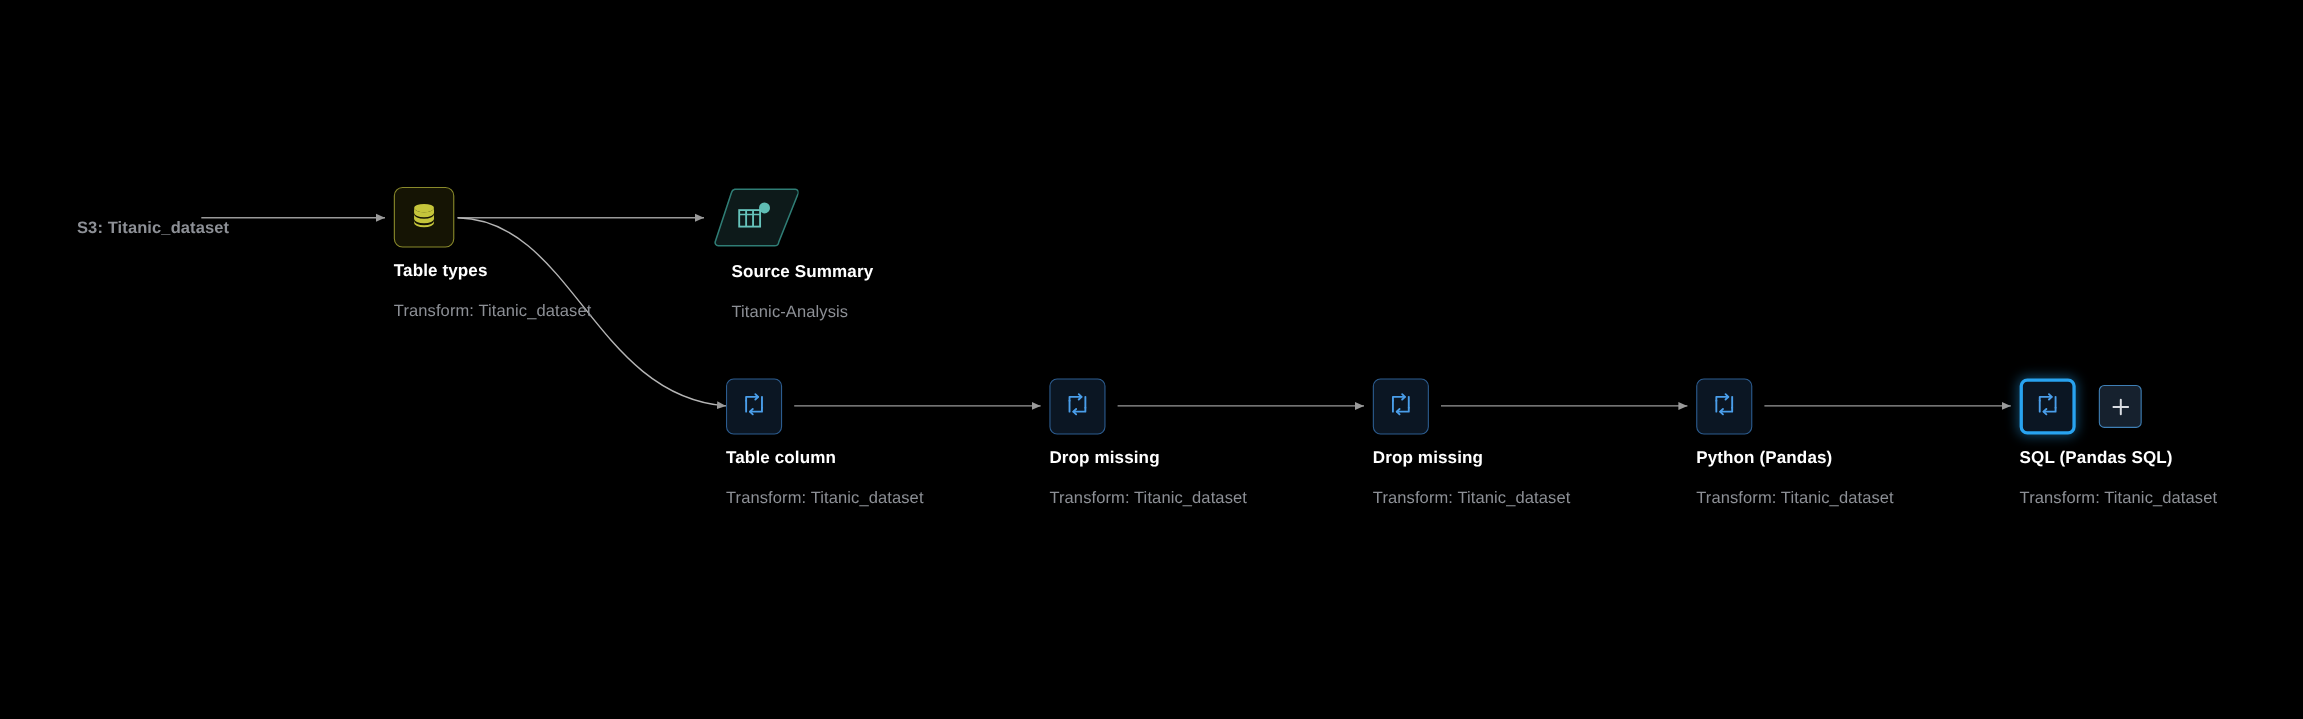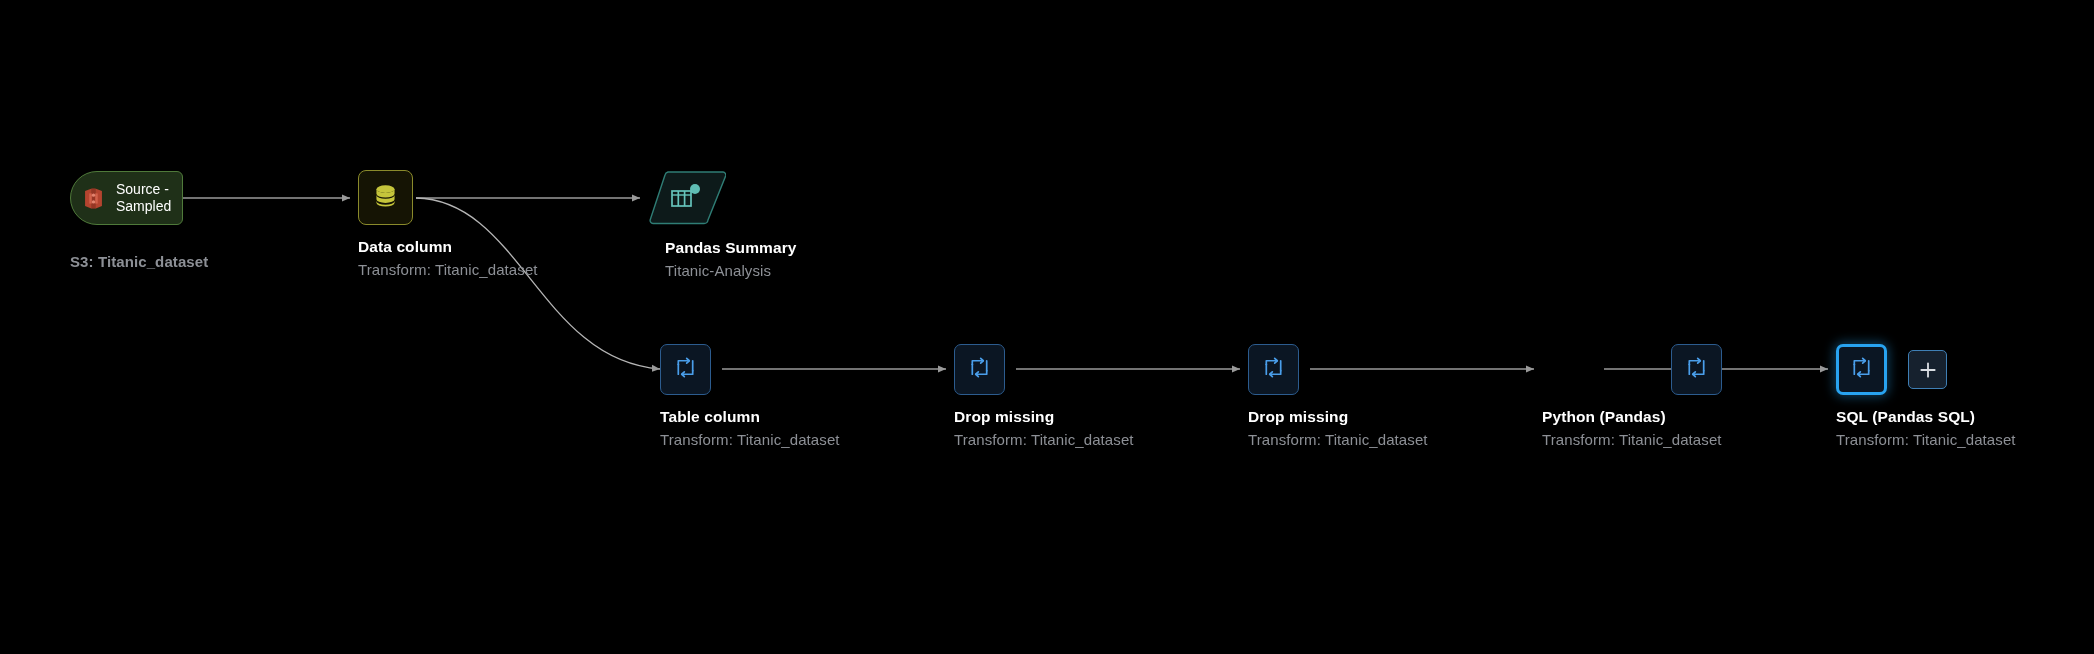--- a/index.html
+++ b/index.html
@@ -55,21 +55,21 @@
     font-weight: 700;
     color: #ffffff;
     letter-spacing: 0.1px;
   }
 
   .node-sub {
     font-size: 15px;
     font-weight: 400;
     color: #8d9096;
     letter-spacing: 0.1px;
-    margin-top: 3px;
+    margin-top: 16px;
   }
 
   
   .node-source .node-shape {
     width: 113px;
     height: 54px;
     background: #1f3018;
     border: 1.5px solid #4f7a3a;
     border-radius: 27px 6px 6px 27px;
     padding-left: 9px;
@@ -154,75 +154,59 @@
     <path d="M 722 369 L 946 369" stroke="#9a9a9a" stroke-width="1.3" fill="none" marker-end="url(#arrow)"></path>
 
     <path d="M 1016 369 L 1240 369" stroke="#9a9a9a" stroke-width="1.3" fill="none" marker-end="url(#arrow)"></path>
 
     <path d="M 1310 369 L 1534 369" stroke="#9a9a9a" stroke-width="1.3" fill="none" marker-end="url(#arrow)"></path>
 
     <path d="M 1604 369 L 1828 369" stroke="#9a9a9a" stroke-width="1.3" fill="none" marker-end="url(#arrow)"></path>
   </svg>
 
   <div class="node node-source" style="left:70px; top:171px;">
-    <div class="node-shape">
-      <span class="source-icon">
-        <svg viewBox="0 0 32 32" width="27" height="27">
-          <path d="M6 7 L14 4 L14 28 L6 25 Z" fill="#b4442f"></path>
-          <path d="M26 7 L18 4 L18 28 L26 25 Z" fill="#b4442f"></path>
-          <path d="M11 10 L21 10 L21 22 L11 22 Z" fill="#d1614a"></path>
-          <path d="M14 4 L18 4 L18 28 L14 28 Z" fill="#963524"></path>
-          <circle cx="16" cy="12" r="2" fill="#e2836e"></circle>
-          <circle cx="16" cy="20" r="2" fill="#e2836e"></circle>
-        </svg>
-      </span>
-      <span class="source-text">
-        <span>Source -</span><br>
-        <span>Sampled</span>
-      </span>
-    </div>
     <div class="node-labels">
       <div class="node-sub" style="margin-top:16px;font-weight:bold;">S3: Titanic_dataset</div>
     </div>
   </div>
 
   <div class="node node-datatypes" style="left:358px; top:170px;">
     <div class="node-shape">
       <span>
         <svg viewBox="0 0 32 32" width="29" height="29">
           <ellipse cx="16" cy="9" rx="10" ry="4.2" fill="#c5c53b"></ellipse>
           <path d="M6 9 L6 14 A10 4.2 0 0 0 26 14 L26 9 A10 4.2 0 0 1 6 9 Z" fill="#c5c53b"></path>
           <path d="M6 15.5 L6 20 A10 4.2 0 0 0 26 20 L26 15.5 A10 4.2 0 0 1 6 15.5 Z" fill="#c5c53b"></path>
           <path d="M6 22 L6 24 A10 4.2 0 0 0 26 24 L26 22 A10 4.2 0 0 1 6 22 Z" fill="#c5c53b"></path>
         </svg>
       </span>
     </div>
     <div class="node-labels">
-      <div class="node-title">Data column</div>
+      <div class="node-title">Table types</div>
       <div class="node-sub">Transform: Titanic_dataset</div>
     </div>
   </div>
 
   <div class="node node-summary" style="left:648px; top:170px;">
     <div class="node-shape">
       <svg viewBox="0 0 78 56" width="78" height="56" style="position:absolute;inset:0;">
         <path d="M20 2 L75 2 A3 3 0 0 1 77.6 6 L60 50 A4 4 0 0 1 56 53.5 L5 53.5 A3 3 0 0 1 2.3 49.5 L17 5 A4 4 0 0 1 20 2 Z" fill="#0d1a1a" stroke="#2f7d75" stroke-width="1.4"></path>
       </svg>
       <span style="position:relative; display:block; margin-left:-4px; margin-top:2px;">
         <svg viewBox="0 0 34 30" width="34" height="30">
           <circle cx="27" cy="7" r="5" fill="#5fbdb4"></circle>
           <rect x="4" y="9" width="19" height="15" fill="none" stroke="#66c3bb" stroke-width="1.7"></rect>
           <line x1="10.3" y1="9" x2="10.3" y2="24" stroke="#66c3bb" stroke-width="1.7"></line>
           <line x1="16.6" y1="9" x2="16.6" y2="24" stroke="#66c3bb" stroke-width="1.7"></line>
           <line x1="4" y1="13" x2="23" y2="13" stroke="#66c3bb" stroke-width="1.4"></line>
         </svg>
       </span>
     </div>
     <div class="node-labels">
-      <div class="node-title">Pandas Summary</div>
+      <div class="node-title">Source Summary</div>
       <div class="node-sub">Titanic-Analysis</div>
     </div>
   </div>
 
   <div class="node node-transform" style="left:660px; top:344px;">
     <div class="node-shape">
       <span>
         <svg viewBox="0 0 30 30" width="27" height="27" fill="none" stroke="#4a9eea" stroke-width="1.9" stroke-linecap="round" stroke-linejoin="round">
           <path d="M7 11.5 L7 7.5 L19 7.5"></path>
           <path d="M16.3 4.8 L19.2 7.5 L16.3 10.2"></path>
@@ -270,21 +254,21 @@
           <path d="M7 22.5 L7 11.5"></path>
         </svg>
       </span>
     </div>
     <div class="node-labels">
       <div class="node-title">Drop missing</div>
       <div class="node-sub">Transform: Titanic_dataset</div>
     </div>
   </div>
 
-  <div class="node node-transform" style="left:1542px; top:344px;align-items:flex-end;">
+  <div class="node node-transform" style="left:1542px; top:344px;">
     <div class="node-shape">
       <span>
         <svg viewBox="0 0 30 30" width="27" height="27" fill="none" stroke="#4a9eea" stroke-width="1.9" stroke-linecap="round" stroke-linejoin="round">
           <path d="M7 11.5 L7 7.5 L19 7.5"></path>
           <path d="M16.3 4.8 L19.2 7.5 L16.3 10.2"></path>
           <path d="M23 18.5 L23 22.5 L11 22.5"></path>
           <path d="M13.7 25.2 L10.8 22.5 L13.7 19.8"></path>
           <path d="M23 7.5 L23 18.5"></path>
           <path d="M7 22.5 L7 11.5"></path>
         </svg>

